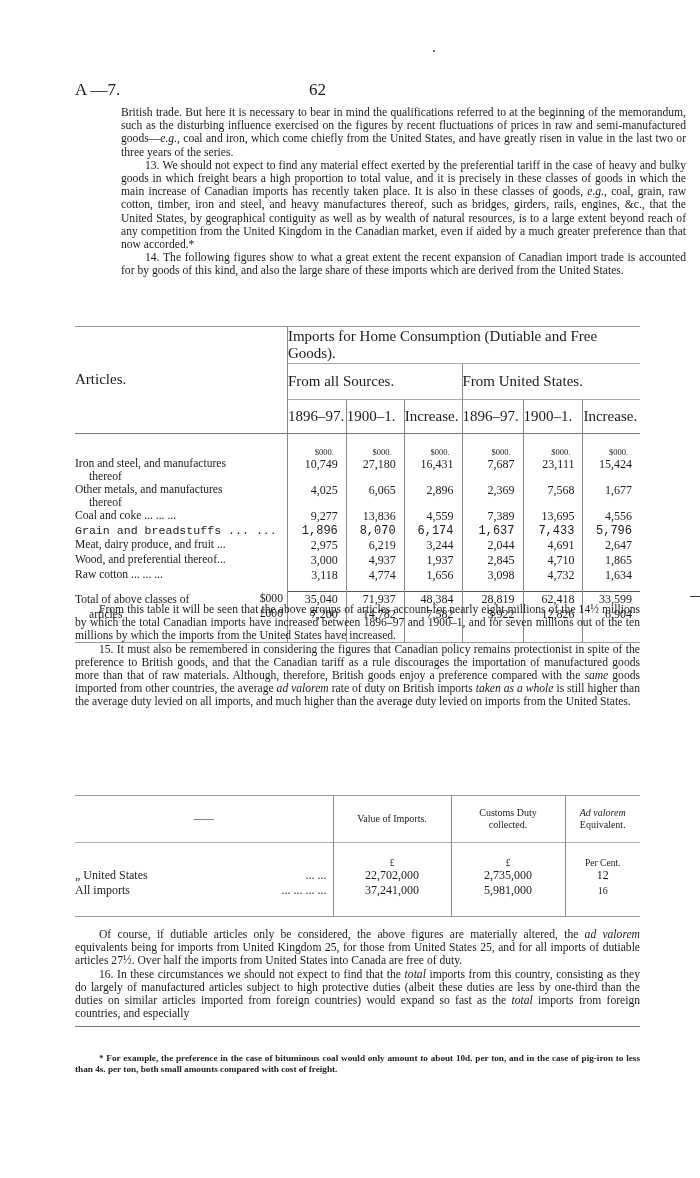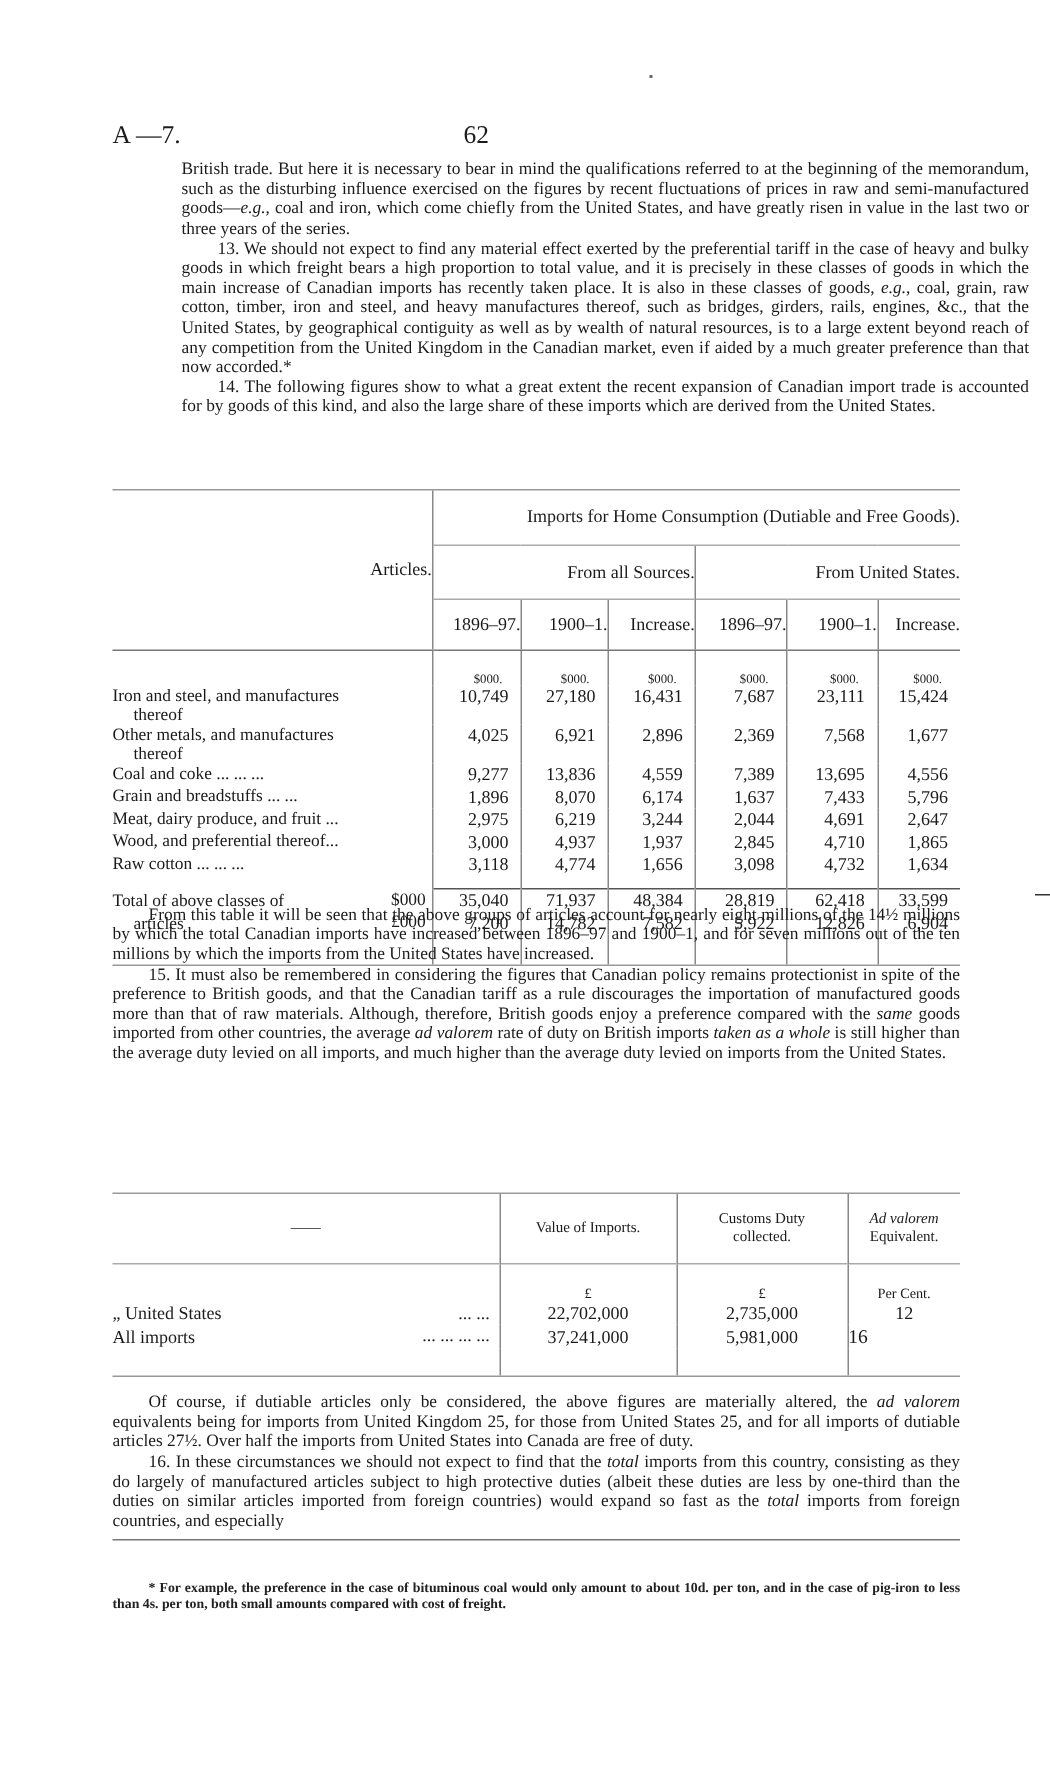--- a/index.html
+++ b/index.html
@@ -12,21 +12,21 @@
   .edge-mark { position:absolute; right:0; top:596px; width:10px; height:1px; background:#333; }
   .top-dot { position:absolute; left:433px; top:50px; width:2px; height:2px; background:#666; }
   p { margin:0; font-size:11.6px; line-height:13.2px; text-align:justify; }
   p.ind { text-indent:24px; }
   .block1 { position:absolute; top:106px; left:75px; width:565px;margin-left:46px; }
   .rule { height:0; border-top:1px solid #999; }
   
   .t1 { position:absolute; top:326px; left:75px; width:565px; }
   table { border-collapse:collapse; width:100%; font-size:11.6px; }
   .t1 table td, .t1 table th { padding:0; font-weight:normal; }
-  .t1 .hd { font-size:12px; text-align:right; }
+  .t1 .hd { font-size:15px; text-align:left; }
   .vl { border-left:1px solid #888; }
   .bt { border-top:1px solid #aaa; }
   .bb { border-bottom:1px solid #777; }
   .num-cell { text-align:right; padding-right:8px !important; font-size:12px; white-space:nowrap; }
   .unit { font-size:8.5px; text-align:right; padding-right:12px !important; }
   .lbl { text-align:left; padding-right:4px !important; }
   .sub { padding-left:14px !important; }
   
   .block2 { position:absolute; top:603px; left:75px; width:565px; }
   .t2 { position:absolute; top:795px; left:75px; width:565px; }
@@ -97,36 +97,36 @@
           <td class="vl num-cell" style="vertical-align:top">10,749</td>
           <td class="vl num-cell" style="vertical-align:top">27,180</td>
           <td class="vl num-cell" style="vertical-align:top">16,431</td>
           <td class="vl num-cell" style="vertical-align:top">7,687</td>
           <td class="vl num-cell" style="vertical-align:top">23,111</td>
           <td class="vl num-cell" style="vertical-align:top">15,424</td>
         </tr>
         <tr style="height: 13px;">
           <td class="lbl" style="vertical-align:top"><span>Other metals, and manufactures</span><br><span class="sub" style="padding-left:14px">thereof</span></td>
           <td class="vl num-cell" style="vertical-align:top">4,025</td>
-          <td class="vl num-cell" style="vertical-align:top">6,921</td>
+          <td class="vl num-cell" style="vertical-align:top">6,065</td>
           <td class="vl num-cell" style="vertical-align:top">2,896</td>
           <td class="vl num-cell" style="vertical-align:top">2,369</td>
           <td class="vl num-cell" style="vertical-align:top">7,568</td>
           <td class="vl num-cell" style="vertical-align:top">1,677</td>
         </tr>
         <tr style="height: 13px;">
           <td class="lbl" style="vertical-align:top"><span>Coal and coke ...          ...       ...</span></td>
           <td class="vl num-cell" style="vertical-align:top">9,277</td>
           <td class="vl num-cell" style="vertical-align:top">13,836</td>
           <td class="vl num-cell" style="vertical-align:top">4,559</td>
           <td class="vl num-cell" style="vertical-align:top">7,389</td>
           <td class="vl num-cell" style="vertical-align:top">13,695</td>
           <td class="vl num-cell" style="vertical-align:top">4,556</td>
         </tr>
-        <tr style="height: 13px;">
+        <tr style="height: 13px; font-family: Liberation Mono, monospace;">
           <td class="lbl" style="vertical-align:top"><span>Grain and breadstuffs  ...       ...</span></td>
           <td class="vl num-cell" style="vertical-align:top">1,896</td>
           <td class="vl num-cell" style="vertical-align:top">8,070</td>
           <td class="vl num-cell" style="vertical-align:top">6,174</td>
           <td class="vl num-cell" style="vertical-align:top">1,637</td>
           <td class="vl num-cell" style="vertical-align:top">7,433</td>
           <td class="vl num-cell" style="vertical-align:top">5,796</td>
         </tr>
         <tr style="height: 13px;">
           <td class="lbl" style="vertical-align:top"><span>Meat, dairy produce, and fruit   ...</span></td>
@@ -238,21 +238,21 @@
         <tr style="height: 13px;">
           <td style="position:relative;font-size:12px"><span>„         United States</span><span style="position:absolute;right:6px;top:0">...       ...</span></td>
           <td class="vl" style="text-align:center;font-size:12px">22,702,000</td>
           <td class="vl" style="text-align:center;font-size:12px">2,735,000</td>
           <td class="vl" style="text-align:center;font-size:12px">12</td>
         </tr>
         <tr style="height: 13px;">
           <td style="position:relative;font-size:12px"><span>All imports</span><span style="position:absolute;right:6px;top:0">...        ...        ...       ...</span></td>
           <td class="vl" style="text-align:center;font-size:12px">37,241,000</td>
           <td class="vl" style="text-align:center;font-size:12px">5,981,000</td>
-          <td class="vl" style="text-align:left;font-size:13px">16</td>
+          <td class="vl" style="text-align:center;font-size:10px">16</td>
         </tr>
       </tbody>
     <tbody>
         <tr style="height:18px">
           <td></td>
           <td class="vl"></td>
           <td class="vl"></td>
           <td class="vl"></td>
         </tr>
   </tbody>

